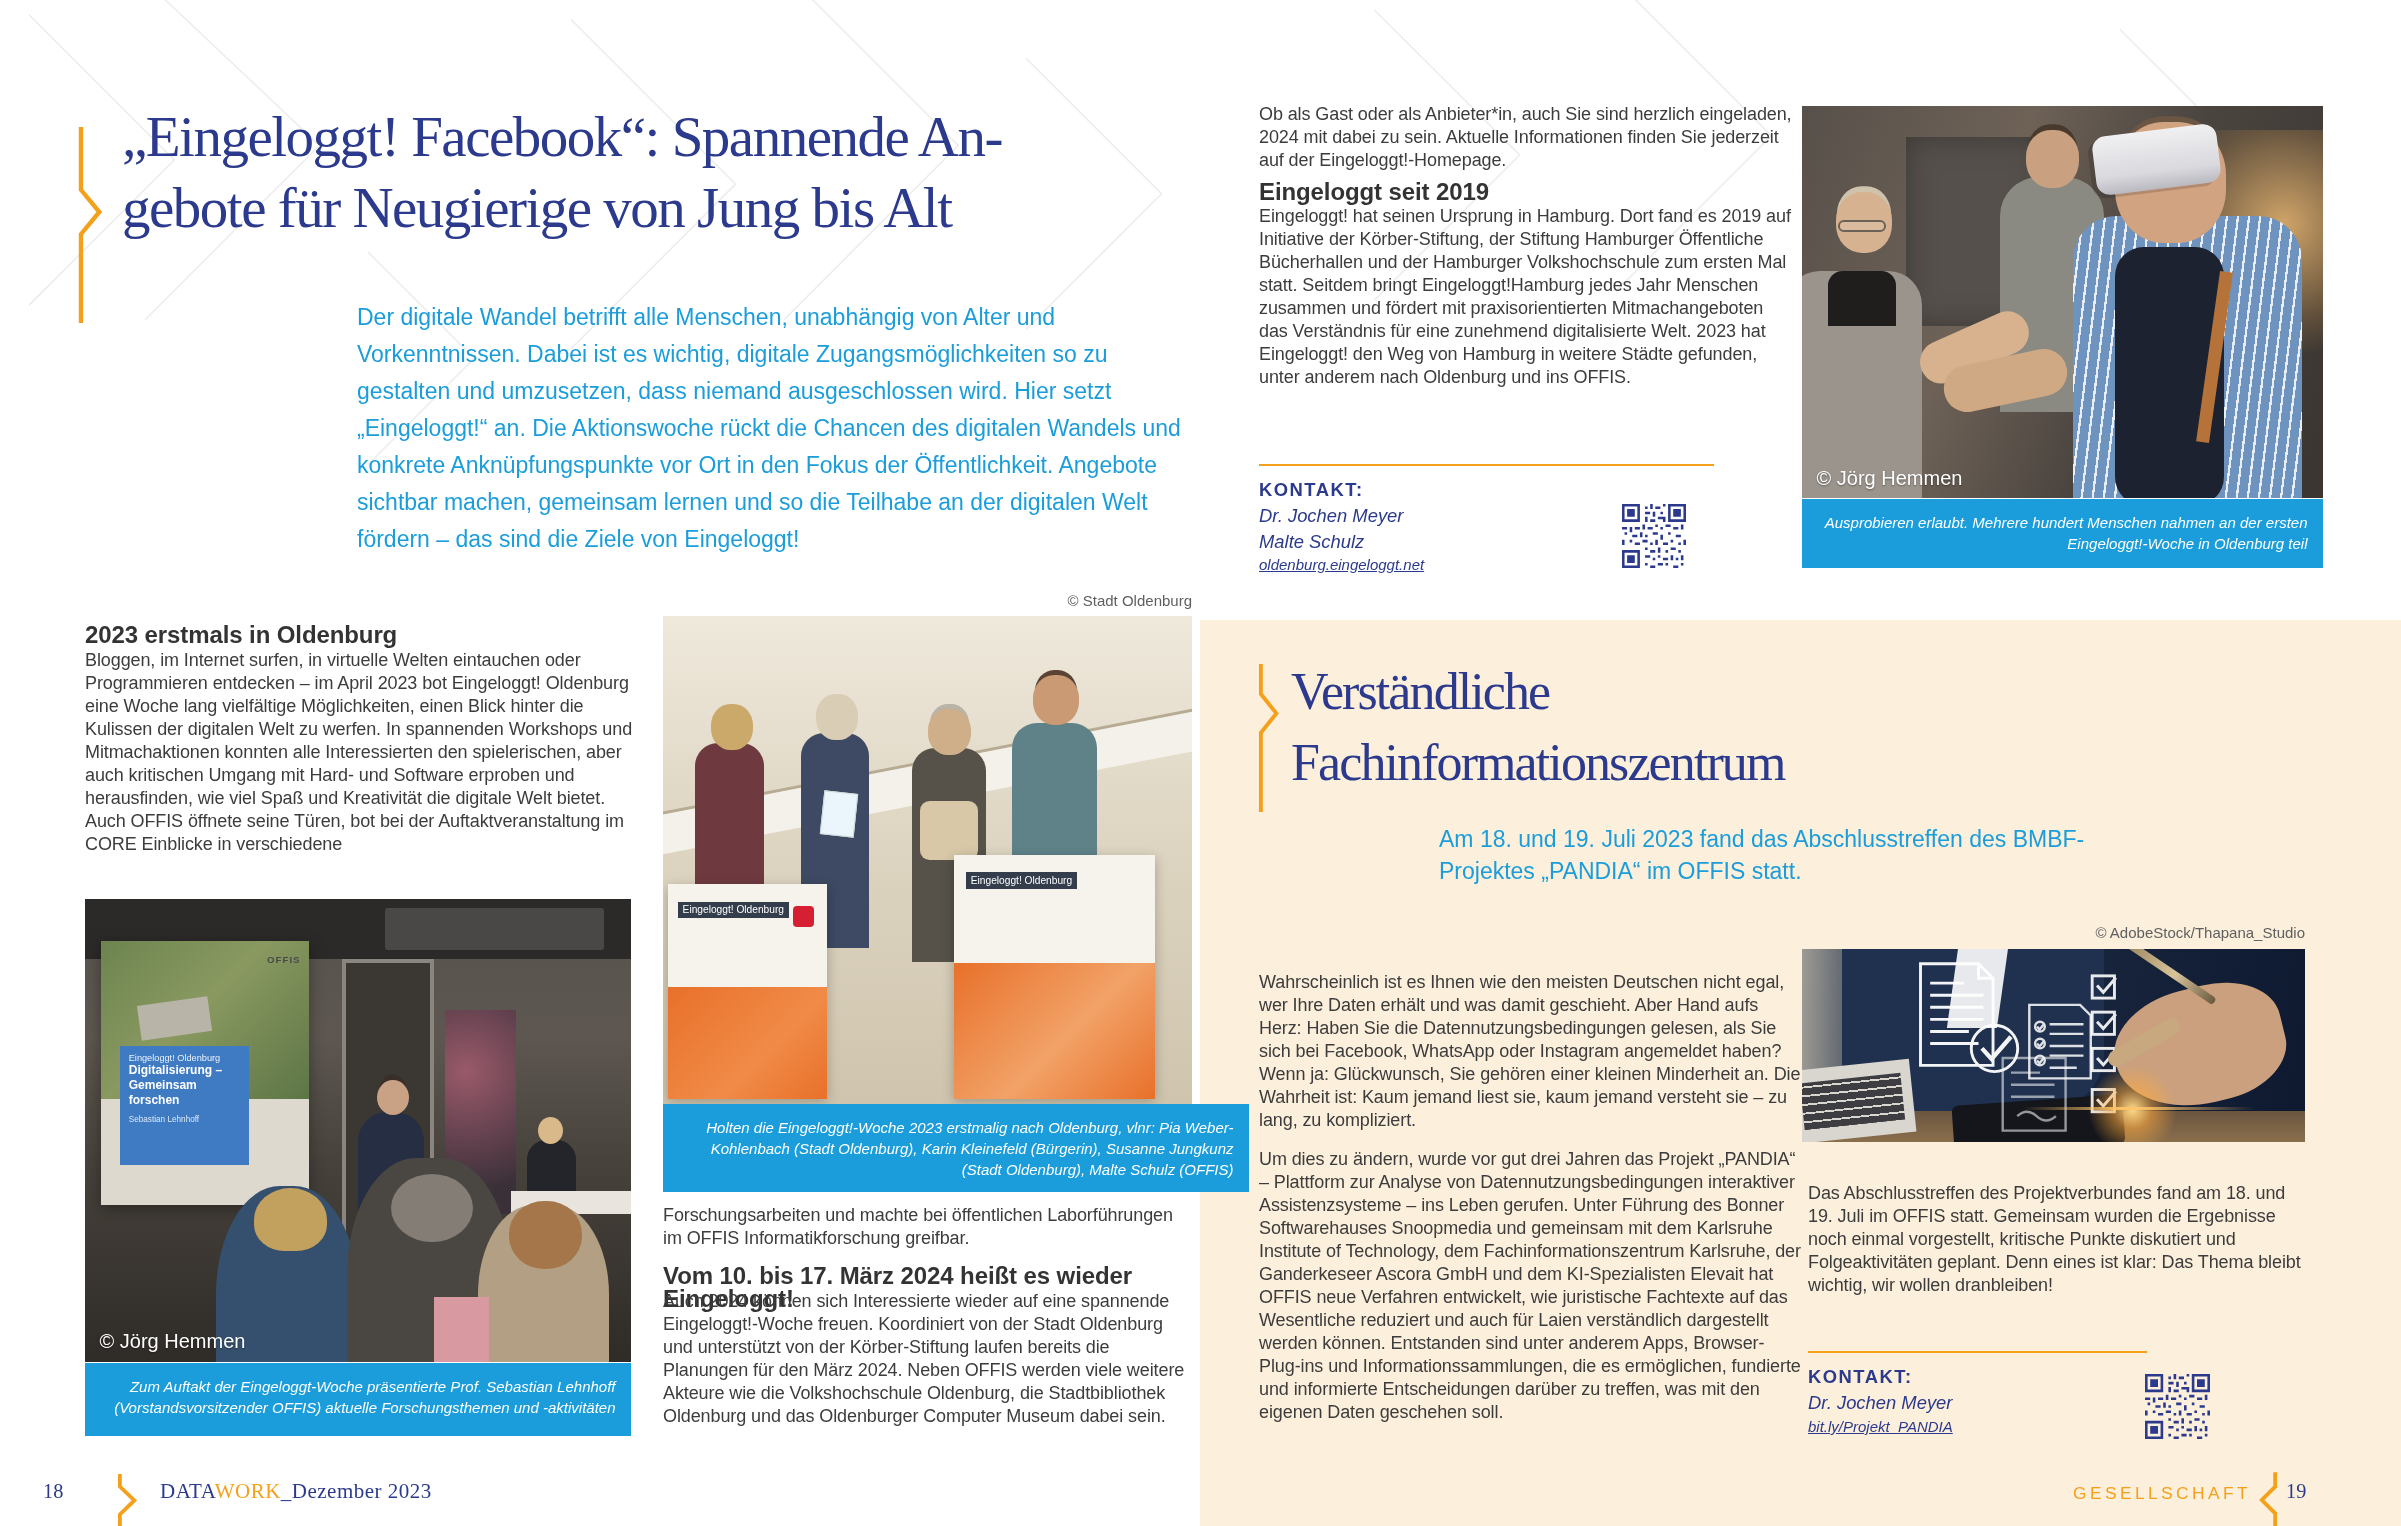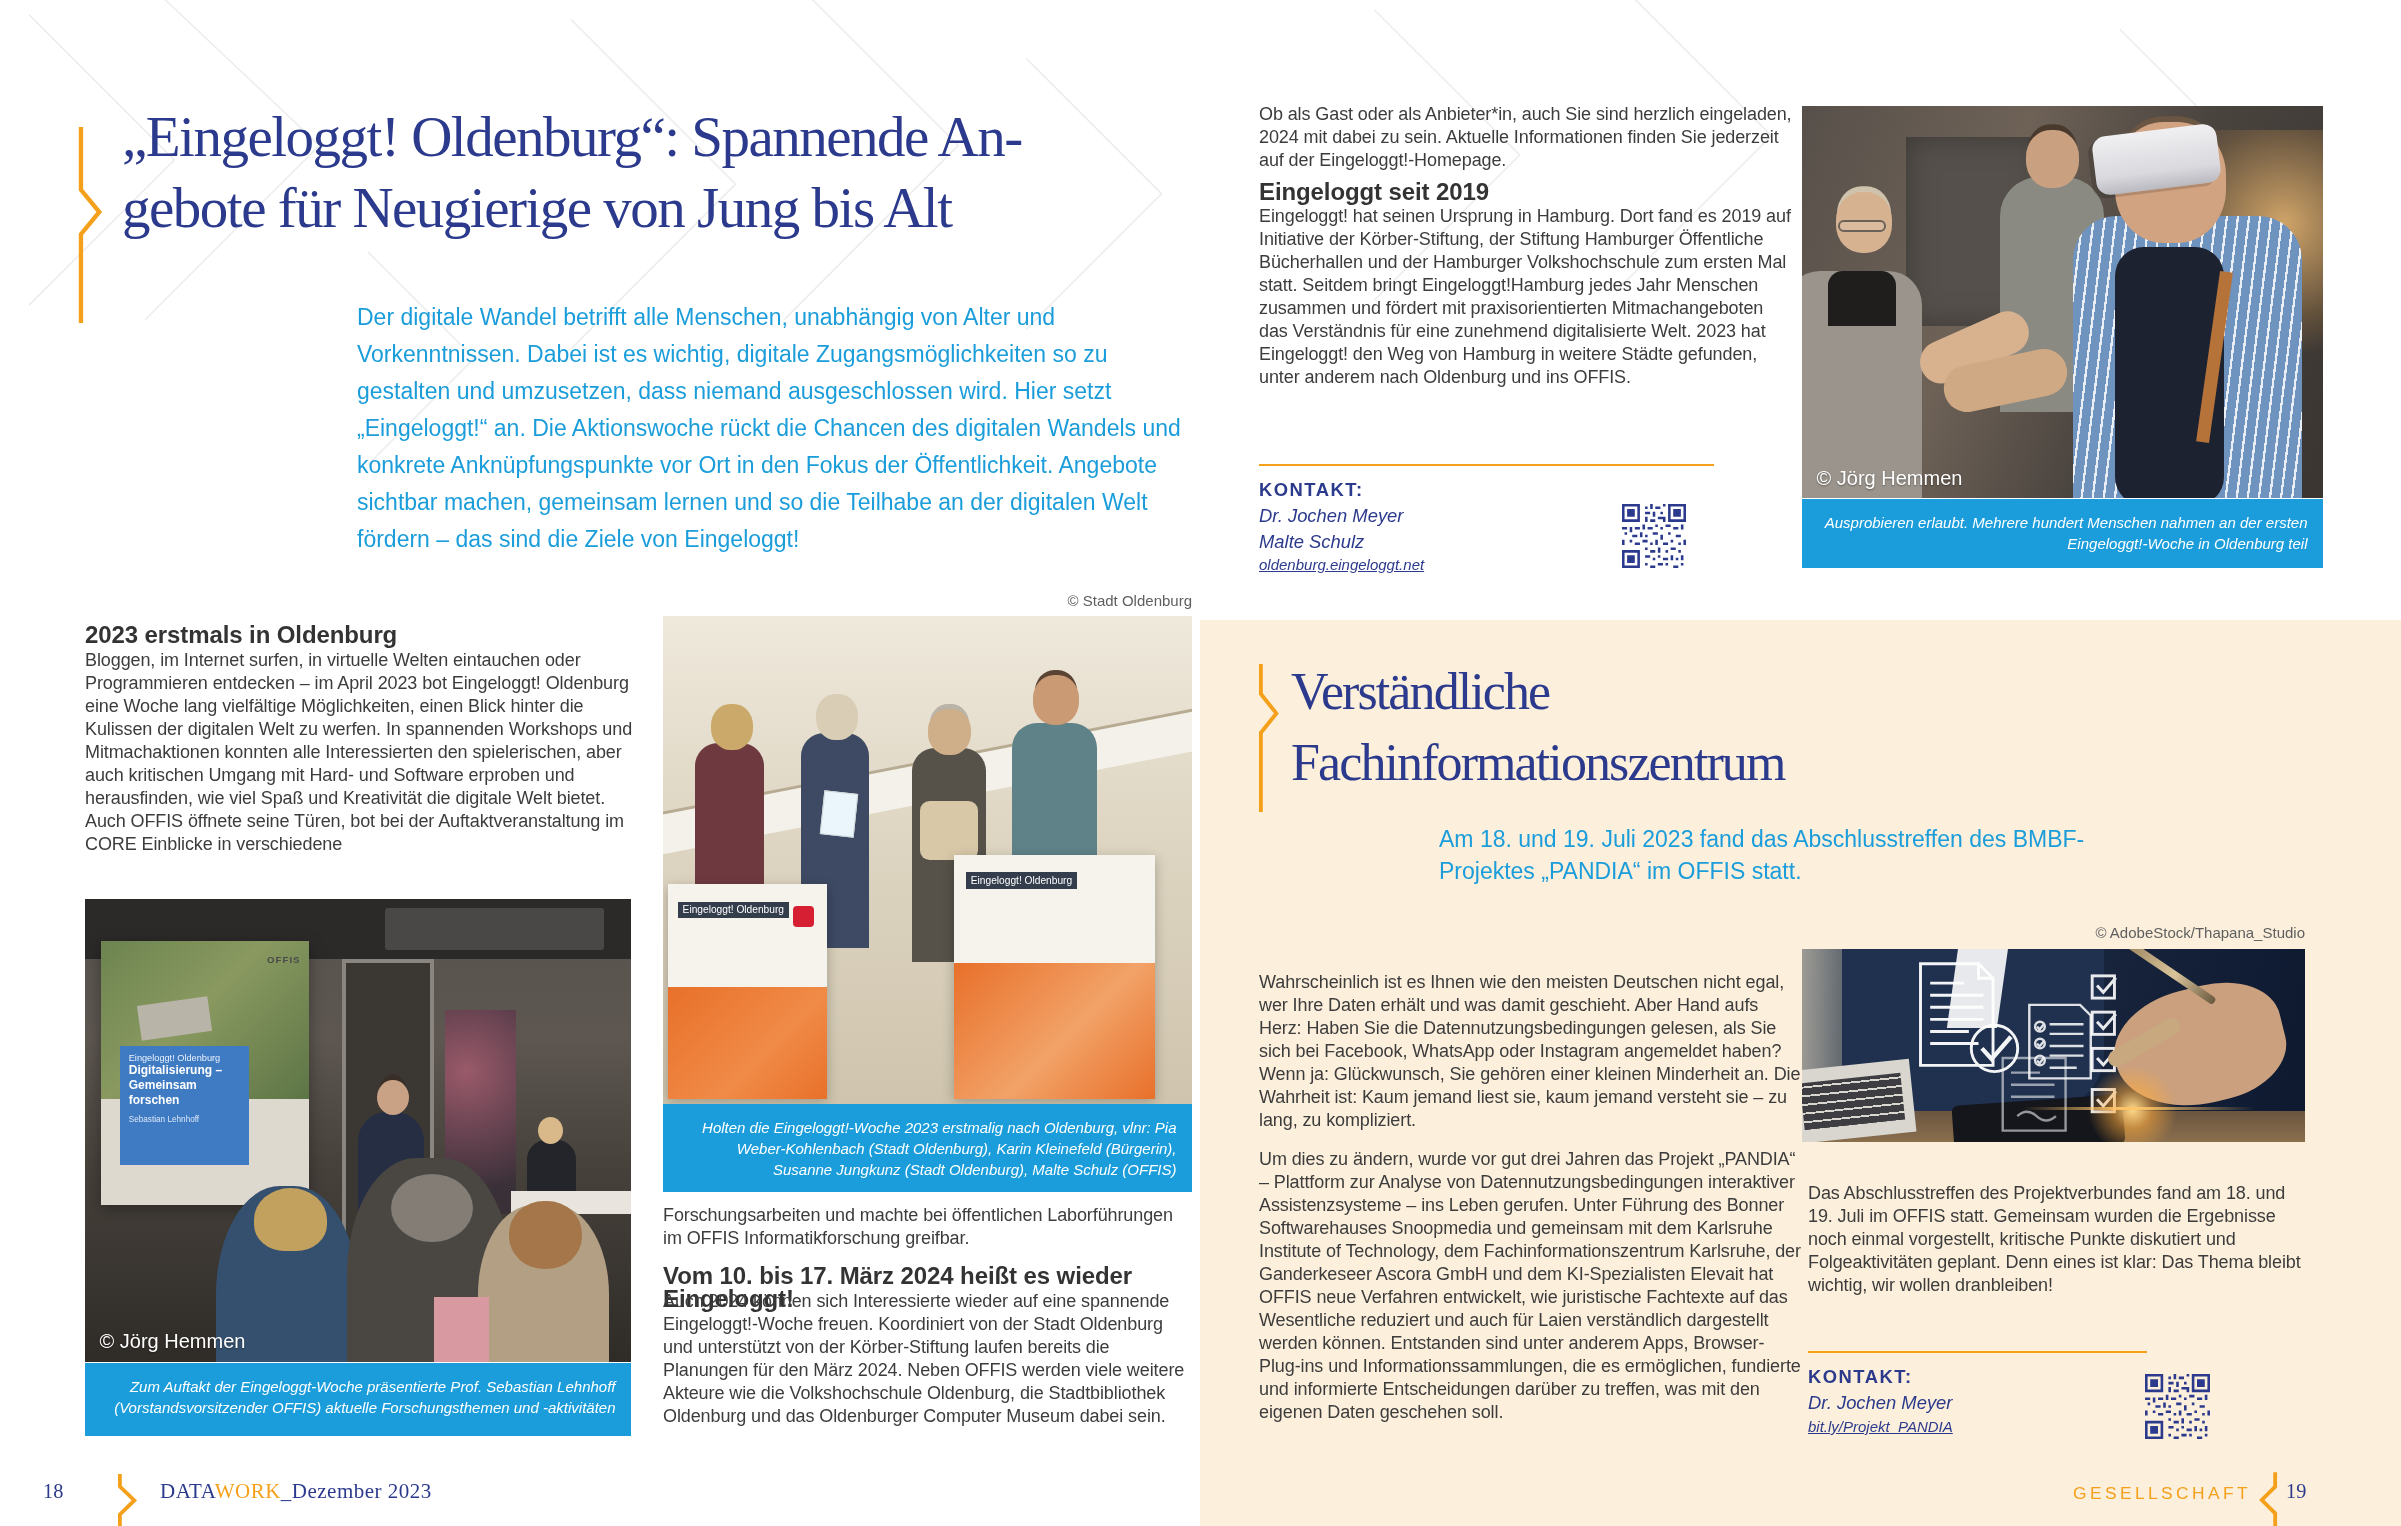--- a/index.html
+++ b/index.html
@@ -59,21 +59,21 @@
     </g>
   </svg>
 
   <div class="abs cream-panel" style="left:1200px;top:620px;width:1201px;height:907px;"></div>
 
   <svg class="abs" style="left:77px;top:127px;" width="34" height="198" viewBox="0 0 70 410">
     <path d="M8 0 V130 L46 176 L8 222 V406" fill="none" stroke="#f5a01b" stroke-width="9"></path>
   </svg>
 
   <div class="abs headline" style="left:122px;top:101px;width:1089px;">
-    <div>„Eingeloggt! Oldenburg“: Spannende An-</div>
+    <div>„Eingeloggt! Facebook“: Spannende An-</div>
     <div>gebote für Neugierige von Jung bis Alt</div>
   </div>
 
   <div class="abs intro" style="left:357px;top:299px;width:837px;">Der digitale Wandel betrifft alle Menschen, unabhängig von Alter und Vorkenntnissen. Dabei ist es wichtig, digitale Zugangsmöglichkeiten so zu gestalten und umzusetzen, dass niemand ausgeschlossen wird. Hier setzt „Eingeloggt!“ an. Die Aktionswoche rückt die Chancen des digitalen Wandels und konkrete Anknüpfungspunkte vor Ort in den Fokus der Öffentlichkeit. Angebote sichtbar machen, gemeinsam lernen und so die Teilhabe an der digitalen Welt fördern – das sind die Ziele von Eingeloggt!</div>
 
   <div class="abs subhead" style="left:85px;top:623px;width:547px;">2023 erstmals in Oldenburg</div>
   <div class="abs bodytxt" style="left:85px;top:649px;width:549px;">Bloggen, im Internet surfen, in virtuelle Welten eintauchen oder Programmieren entdecken – im April 2023 bot Eingeloggt! Oldenburg eine Woche lang vielfältige Möglichkeiten, einen Blick hinter die Kulissen der digitalen Welt zu werfen. In spannenden Workshops und Mitmachaktionen konnten alle Interessierten den spielerischen, aber auch kritischen Umgang mit Hard- und Software erproben und herausfinden, wie viel Spaß und Kreativität die digitale Welt bietet. Auch OFFIS öffnete seine Türen, bot bei der Auftaktveranstaltung im CORE Einblicke in verschiedene</div>
 
   <div class="abs photo" style="left:85px;top:899px;width:546px;height:463px;background:linear-gradient(180deg,#56524d 0%,#5e5751 30%,#46413b 58%,#2f2b27 100%);">
     <div class="abs" style="left:0;top:0;width:100%;height:13%;background:#2c2a28;"></div>
@@ -130,21 +130,21 @@
     <div class="abs" style="left:1%;bottom:1%;width:30%;height:44%;background:#f6f3ec;box-shadow:0 2.9px 11.6px rgba(0,0,0,.25);">
       <div class="abs chip" style="left:6%;top:8%;">Eingeloggt! Oldenburg</div>
       <div class="abs" style="left:0;bottom:0;width:100%;height:52%;background:linear-gradient(135deg,#e8702a 0%,#f08b47 60%,#e8702a 100%);"></div>
       <div class="abs" style="right:8%;top:10%;width:21px;height:21px;background:#d61f33;border-radius:3.9px;"></div>
     </div>
     <div class="abs" style="left:55%;bottom:1%;width:38%;height:50%;background:#f6f3ec;box-shadow:0 2.9px 11.6px rgba(0,0,0,.25);">
       <div class="abs chip" style="left:6%;top:7%;">Eingeloggt! Oldenburg</div>
       <div class="abs" style="left:0;bottom:0;width:100%;height:56%;background:linear-gradient(135deg,#e8702a 0%,#f2a268 55%,#e8702a 100%);"></div>
     </div>
   </div>
-  <div class="abs caption" style="left:663px;top:1104px;width:529px;min-height:85px;">Holten die Eingeloggt!-Woche 2023 erstmalig nach Oldenburg, vlnr: Pia Weber-Kohlenbach (Stadt Oldenburg), Karin Kleinefeld (Bürgerin), Susanne Jungkunz (Stadt Oldenburg), Malte Schulz (OFFIS)</div>
+  <div class="abs caption" style="left:663px;top:1104px;width:586px;min-height:85px;">Holten die Eingeloggt!-Woche 2023 erstmalig nach Oldenburg, vlnr: Pia Weber-Kohlenbach (Stadt Oldenburg), Karin Kleinefeld (Bürgerin), Susanne Jungkunz (Stadt Oldenburg), Malte Schulz (OFFIS)</div>
 
   <div class="abs bodytxt" style="left:663px;top:1204px;width:532px;">Forschungsarbeiten und machte bei öffentlichen Laborführungen im OFFIS Informatikforschung greifbar.</div>
   <div class="abs subhead" style="left:663px;top:1264px;width:532px;">Vom 10. bis 17. März 2024 heißt es wieder Eingeloggt!</div>
   <div class="abs bodytxt" style="left:663px;top:1290px;width:532px;">Auch 2024 können sich Interessierte wieder auf eine spannende Eingeloggt!-Woche freuen. Koordiniert von der Stadt Oldenburg und unterstützt von der Körber-Stiftung laufen bereits die Planungen für den März 2024. Neben OFFIS werden viele weitere Akteure wie die Volkshochschule Oldenburg, die Stadtbibliothek Oldenburg und das Oldenburger Computer Museum dabei sein.</div>
 
   <div class="abs bodytxt" style="left:1259px;top:103px;width:537px;">Ob als Gast oder als Anbieter*in, auch Sie sind herzlich eingeladen, 2024 mit dabei zu sein. Aktuelle Informationen finden Sie jederzeit auf der Eingeloggt!-Homepage.</div>
   <div class="abs subhead" style="left:1259px;top:180px;width:537px;">Eingeloggt seit 2019</div>
   <div class="abs bodytxt" style="left:1259px;top:205px;width:537px;">Eingeloggt! hat seinen Ursprung in Hamburg. Dort fand es 2019 auf Initiative der Körber-Stiftung, der Stiftung Hamburger Öffentliche Bücherhallen und der Hamburger Volkshochschule zum ersten Mal statt. Seitdem bringt Eingeloggt!Hamburg jedes Jahr Menschen zusammen und fördert mit praxisorientierten Mitmachangeboten das Verständnis für eine zunehmend digitalisierte Welt. 2023 hat Eingeloggt! den Weg von Hamburg in weitere Städte gefunden, unter anderem nach Oldenburg und ins OFFIS.</div>
 
   <div class="abs rule" style="left:1259px;top:464px;width:455px;"></div>

